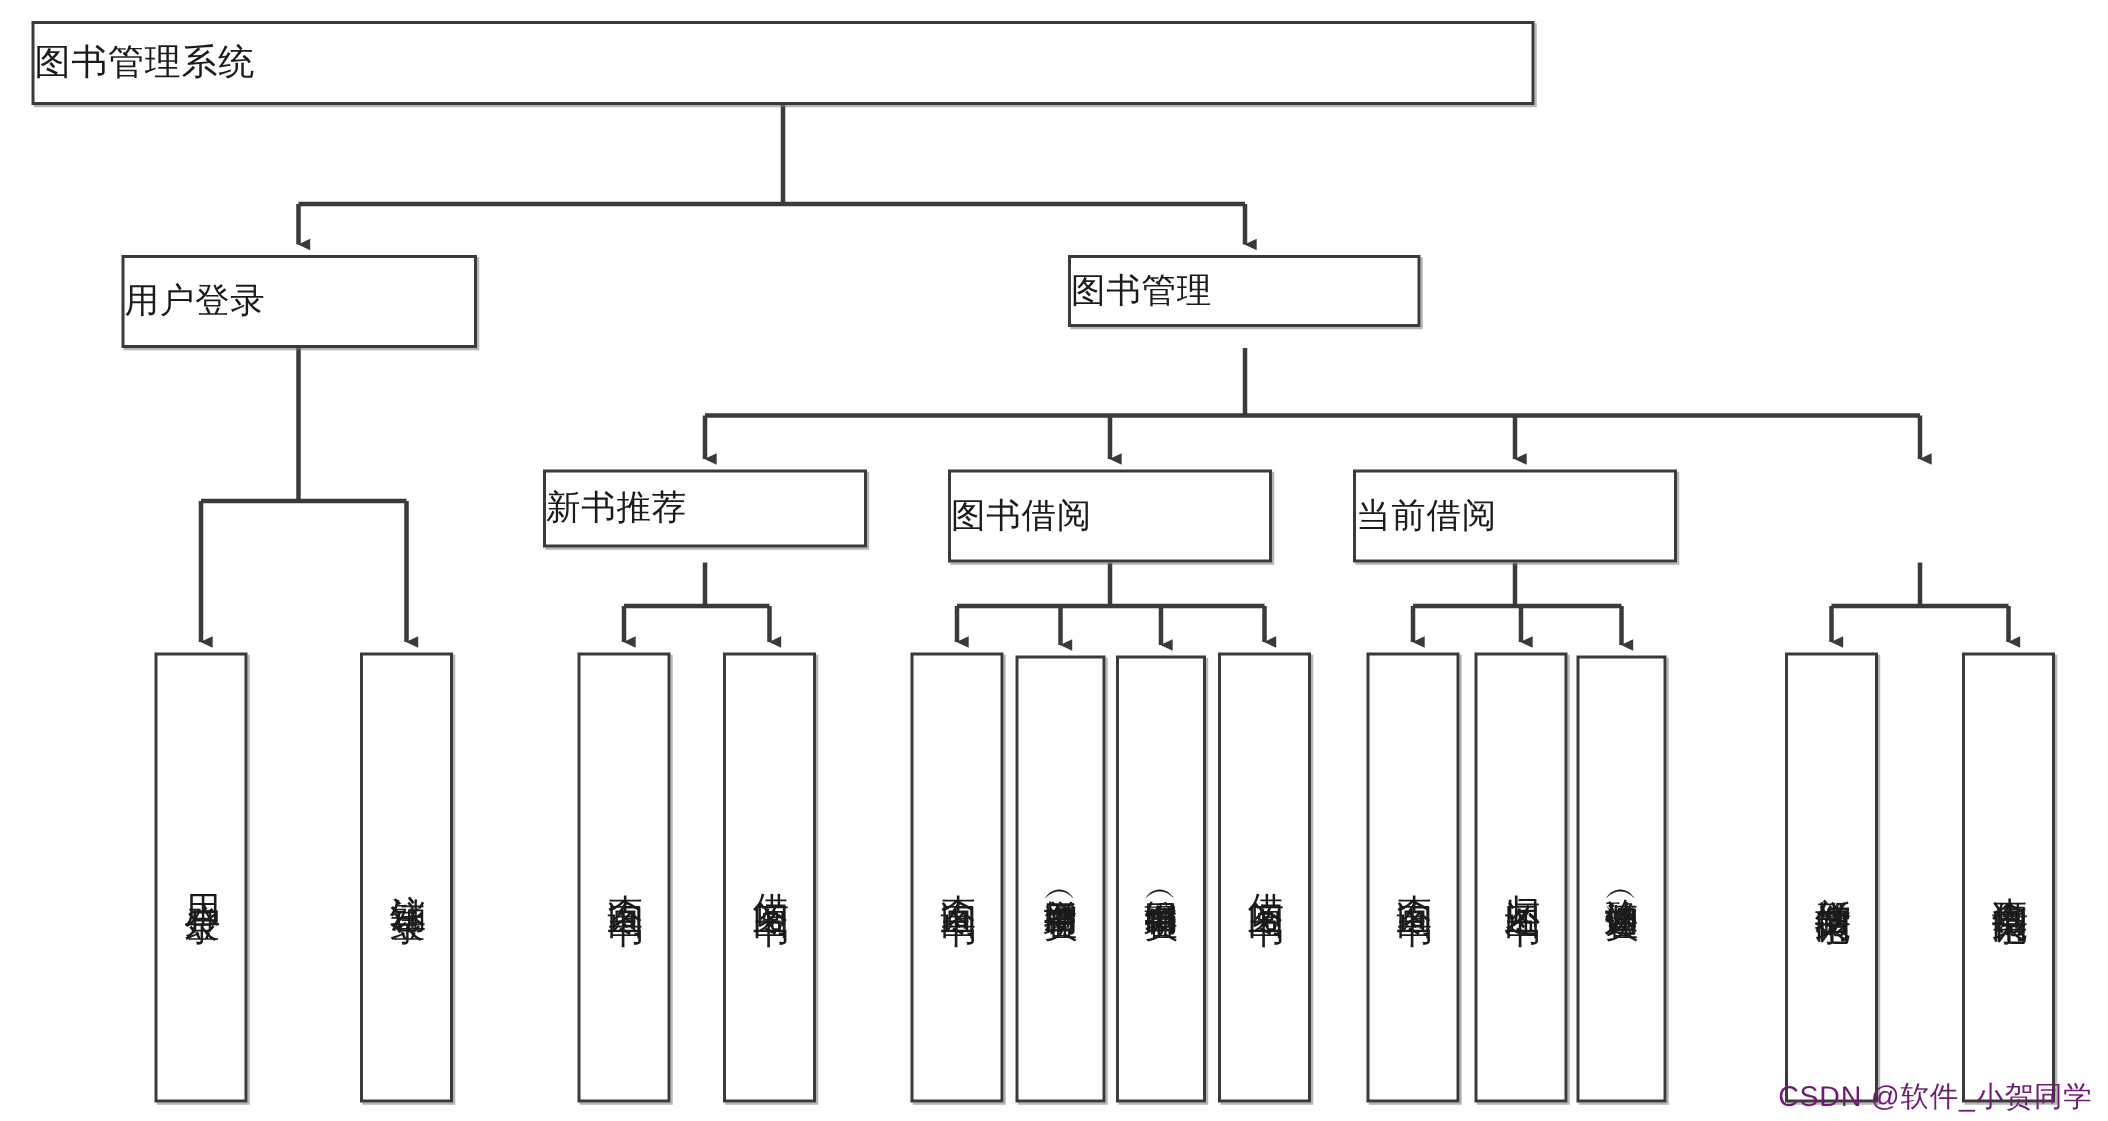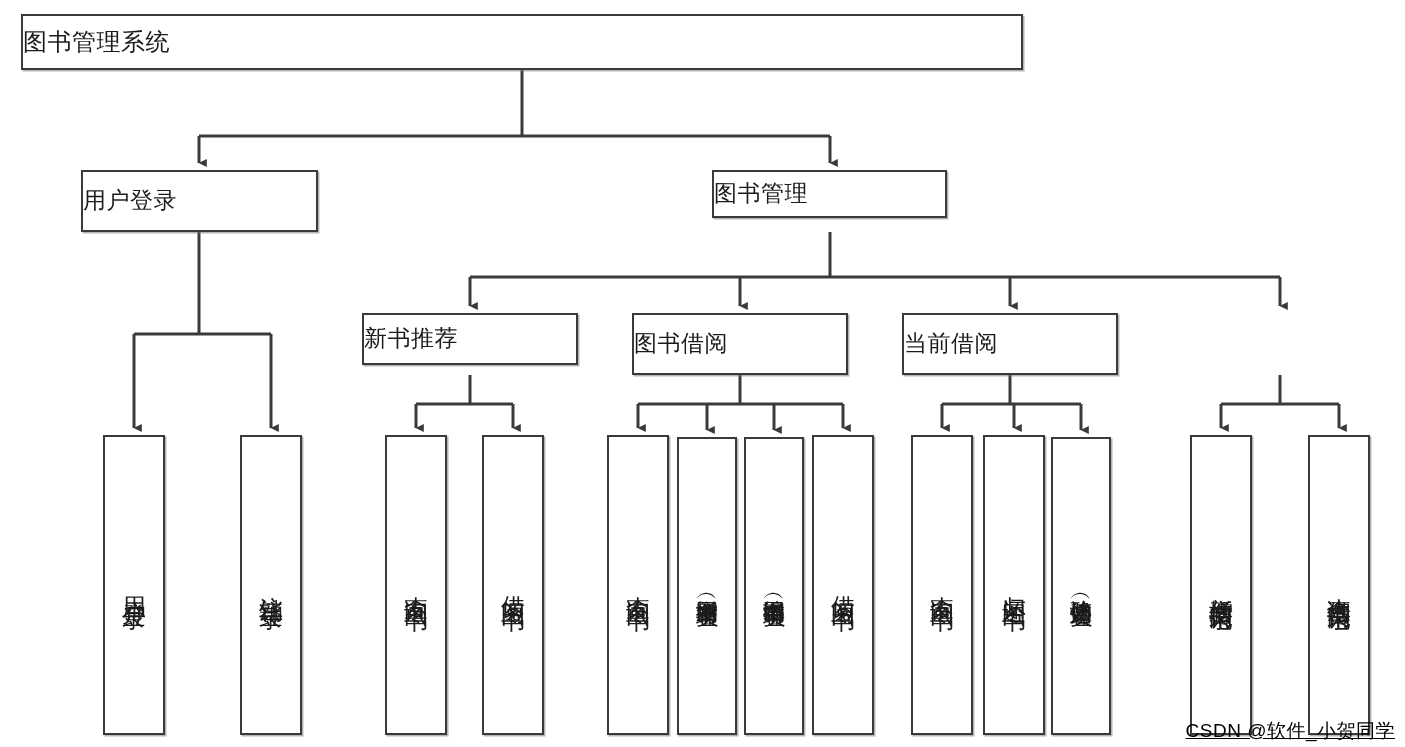--- a/index.html
+++ b/index.html
@@ -55,25 +55,24 @@
     color: #1b1b1b;
     letter-spacing: 4px;
     line-height: 1;
     white-space: nowrap;
   }
   #watermark {
     position: absolute;
     right: 10px;
     bottom: 3px;
     font-size: 19px;
-    color: #000000;
+    color: #701a75;
     white-space: nowrap;
     letter-spacing: 0.5px;
     pointer-events: none;
-    text-decoration: underline;
   }
 </style>
 </head>
 <body>
 
 <div id="diagram-root">
 
   <svg id="flow-svg" viewBox="0 0 1405 747" xmlns="http://www.w3.org/2000/svg">
     <defs>
       <marker id="arrowhead" markerWidth="9" markerHeight="9" refX="4.3" refY="8.2" orient="auto" markerUnits="userSpaceOnUse">

